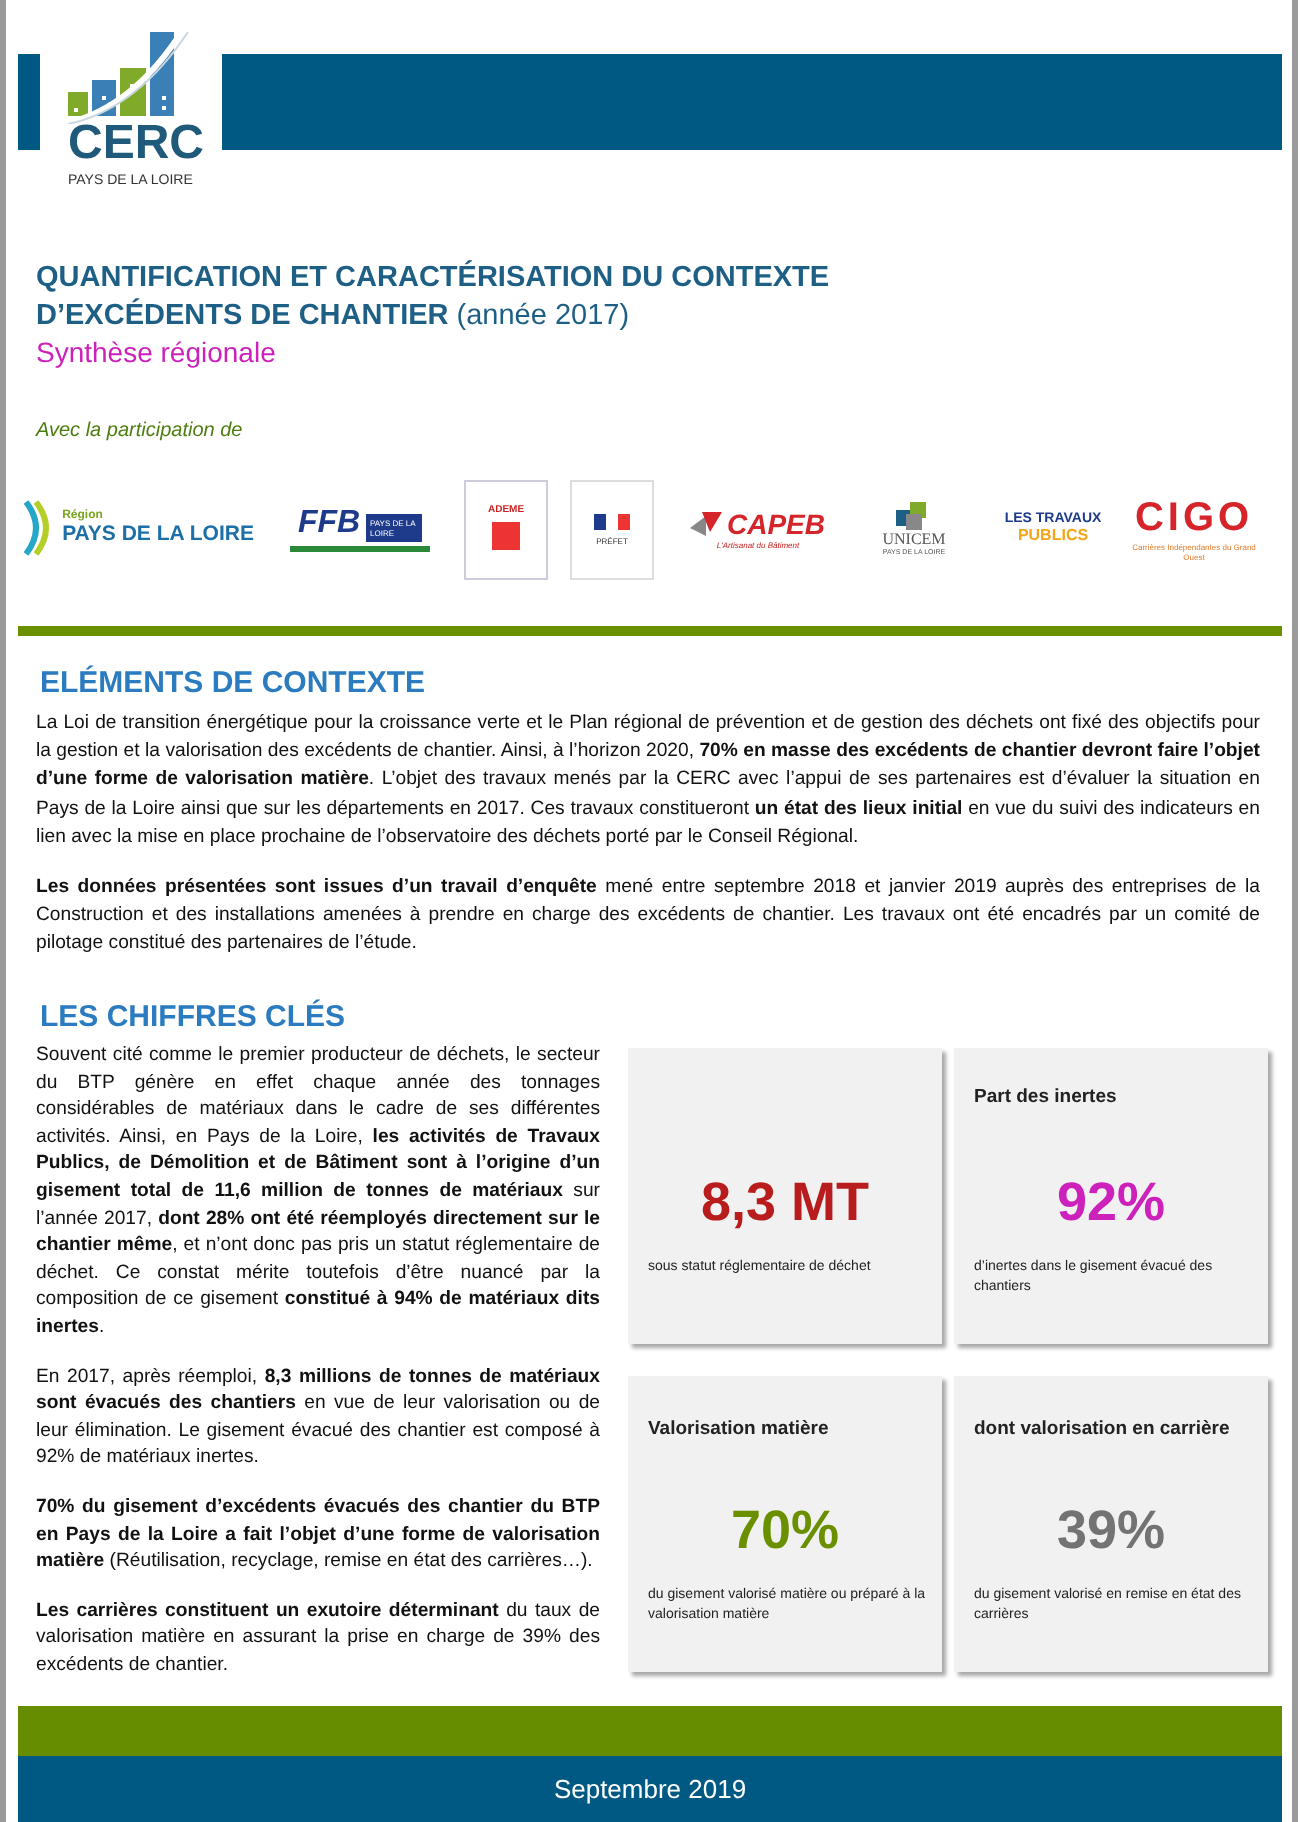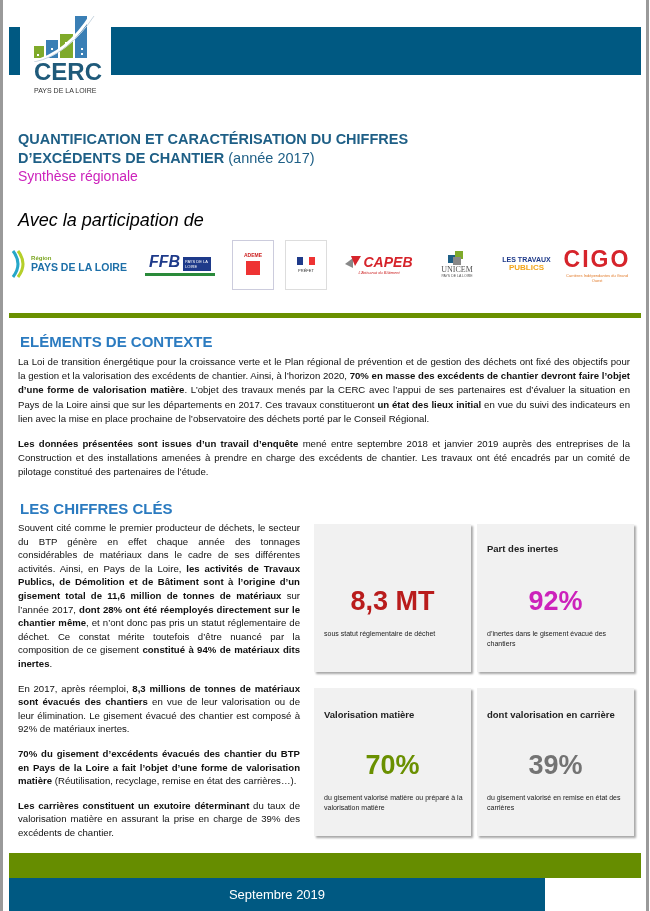--- a/index.html
+++ b/index.html
@@ -12,42 +12,42 @@
     .page-border-left { position: absolute; left: 0; top: 0; width: 3px; height: 911px; background: #9a9a9a; }
     .page-border-right { position: absolute; left: 646px; top: 0; width: 3px; height: 911px; background: #9a9a9a; }
 
     .header-band-left { position: absolute; left: 9px; top: 27px; width: 11px; height: 48px; background: #005982; }
     .header-band-right { position: absolute; left: 111px; top: 27px; width: 405px; height: 48px; background: #005982; }
     .header-band-right { width: 405px; }
 
     .title { position: absolute; left: 18px; top: 130px; font-size: 14.5px; font-weight: bold; color: #1e5f86; line-height: 19px; }
     .title .normal { font-weight: normal; }
     .subtitle { position: absolute; left: 18px; top: 168px; font-size: 14px; color: #cc22bb; }
-    .participation { position: absolute; left: 18px; top: 210px; font-size: 18px; font-style: italic; color: #000000; }
+    .participation { position: absolute; left: 18px; top: 210px; font-size: 10px; font-style: italic; color: #4d7c0f; }
 
     .partners { position: absolute; left: 14px; top: 240px; width: 620px; height: 48px; }
     .partner { position: absolute; top: 0; height: 48px; display: flex; flex-direction: column; align-items: center; justify-content: center; }
 
     .green-rule { position: absolute; left: 9px; top: 313px; width: 632px; height: 5px; background: #6a9000; }
 
     .section-head { position: absolute; left: 20px; font-size: 15px; font-weight: bold; color: #2b7bc0; }
     .context-text { position: absolute; left: 18px; width: 612px; font-size: 9.6px; line-height: 14.2px; text-align: justify; color: #111; font-family: "Liberation Sans Narrow", "Liberation Sans", sans-serif; }
     .context-text p { margin: 0 0 11px 0; }
     b { font-weight: bold; }
 
     .chiffres-text { position: absolute; left: 18px; top: 521px; width: 282px; font-size: 9.6px; line-height: 13.6px; text-align: justify; color: #111; }
     .chiffres-text p { margin: 0 0 11px 0; }
 
     .kpi { position: absolute; width: 157px; height: 148px; background: #f1f1f1; box-shadow: 2px 2px 2px #a8a8a8; }
     .kpi-title { position: absolute; left: 10px; top: 18px; width: 140px; font-size: 9.5px; font-weight: bold; color: #222; line-height: 14px; }
     .kpi-value { position: absolute; left: 0; width: 157px; top: 62px; text-align: center; font-size: 27px; font-weight: bold; }
     .kpi-caption { position: absolute; left: 10px; top: 105px; width: 142px; font-size: 7px; color: #222; line-height: 10px; }
 
     .footer-green { position: absolute; left: 9px; top: 853px; width: 632px; height: 25px; background: #668d00; }
-    .footer-blue { position: absolute; left: 9px; top: 878px; width: 536px; height: 33px; background: #005982; color: #fff; text-align: center; font-size: 13px; line-height: 33px; }
+    .footer-blue { position: absolute; left: 9px; top: 878px; width: 632px; height: 33px; background: #005982; color: #fff; text-align: center; font-size: 13px; line-height: 33px; }
   </style>
 </head>
 <body>
 
 <div class="page-border-left"></div>
 <div class="page-border-right"></div>
 
 <div class="header-band-left"></div>
 <div class="header-band-right" style="left:111px;width:405px;"></div>
 <div style="position:absolute;left:111px;top:27px;width:530px;height:48px;background:#005982;"></div>
@@ -64,21 +64,21 @@
     <rect x="59" y="38" width="2" height="2" fill="#fff"></rect>
     <rect x="59" y="43" width="2" height="2" fill="#fff"></rect>
     <path d="M10 52 Q45 44 70 4" stroke="#ffffff" stroke-width="3" fill="none"></path>
     <path d="M12 52 Q46 45 72 6" stroke="#c9d6e0" stroke-width="1" fill="none"></path>
   </svg>
   <div style="position:absolute;left:12px;top:48px;font-weight:bold;font-size:24px;color:#1f5a7a;">CERC</div>
   <div style="position:absolute;left:12px;top:77px;font-size:7px;color:#333;">PAYS DE LA LOIRE</div>
 </div>
 
 <div class="title">
-  <div>QUANTIFICATION ET CARACTÉRISATION DU CHIFFRES</div>
+  <div>QUANTIFICATION ET CARACTÉRISATION DU CONTEXTE</div>
   <div><span>D’EXCÉDENTS DE CHANTIER</span><span class="normal"> (année 2017)</span></div>
 </div>
 <div class="subtitle">Synthèse régionale</div>
 <div class="participation">Avec la participation de</div>
 
 <div class="partners">
   <div class="partner" style="left:0;width:110px;">
     <div style="display:flex;align-items:center;">
       <svg width="16" height="30" viewBox="0 0 16 30">
           <path d="M2 2 Q12 15 2 28" stroke="#25a7c9" stroke-width="3" fill="none"></path>
@@ -126,21 +126,21 @@
         <span style="position:absolute;left:5px;top:6px;width:8px;height:8px;background:#888;"></span>
       </div>
     <div style="font-size:8px;color:#555;font-family:'Liberation Serif',serif;">UNICEM</div>
     <div style="font-size:3.5px;color:#555;">PAYS DE LA LOIRE</div>
   </div>
   <div class="partner" style="left:485px;width:55px;">
     <div style="font-size:7px;font-weight:bold;color:#1e3a8a;">LES TRAVAUX</div>
     <div style="font-size:8px;font-weight:bold;color:#f3a51a;">PUBLICS</div>
   </div>
   <div class="partner" style="left:548px;width:70px;">
-    <div style="font-size:23px;font-weight:bold;color:#d6242b;letter-spacing:2px;">CIGO</div>
+    <div style="font-size:20px;font-weight:bold;color:#d6242b;letter-spacing:2px;">CIGO</div>
     <div style="font-size:4px;color:#e27b2a;text-align:center;">Carrières Indépendantes du Grand Ouest</div>
   </div>
 </div>
 
 <div class="green-rule"></div>
 
 <div class="section-head" style="top:333px;">ELÉMENTS DE CONTEXTE</div>
 <div class="context-text" style="top:355px;">
   <p><span>La Loi de transition énergétique pour la croissance verte et le Plan régional de prévention et de gestion des déchets ont fixé des objectifs pour la gestion et la valorisation des excédents de chantier. Ainsi, à l’horizon 2020, </span><b>70% en masse des excédents de chantier devront faire l’objet d’une forme de valorisation matière</b><span>. L’objet des travaux menés par la CERC avec l’appui de ses partenaires est d’évaluer la situation en Pays de la Loire ainsi que sur les départements en 2017. Ces travaux constitueront </span><b>un état des lieux initial</b><span> en vue du suivi des indicateurs en lien avec la mise en place prochaine de l’observatoire des déchets porté par le Conseil Régional.</span></p>
   <p><b>Les données présentées sont issues d’un travail d’enquête</b><span> mené entre septembre 2018 et janvier 2019 auprès des entreprises de la Construction et des installations amenées à prendre en charge des excédents de chantier. Les travaux ont été encadrés par un comité de pilotage constitué des partenaires de l’étude.</span></p>

